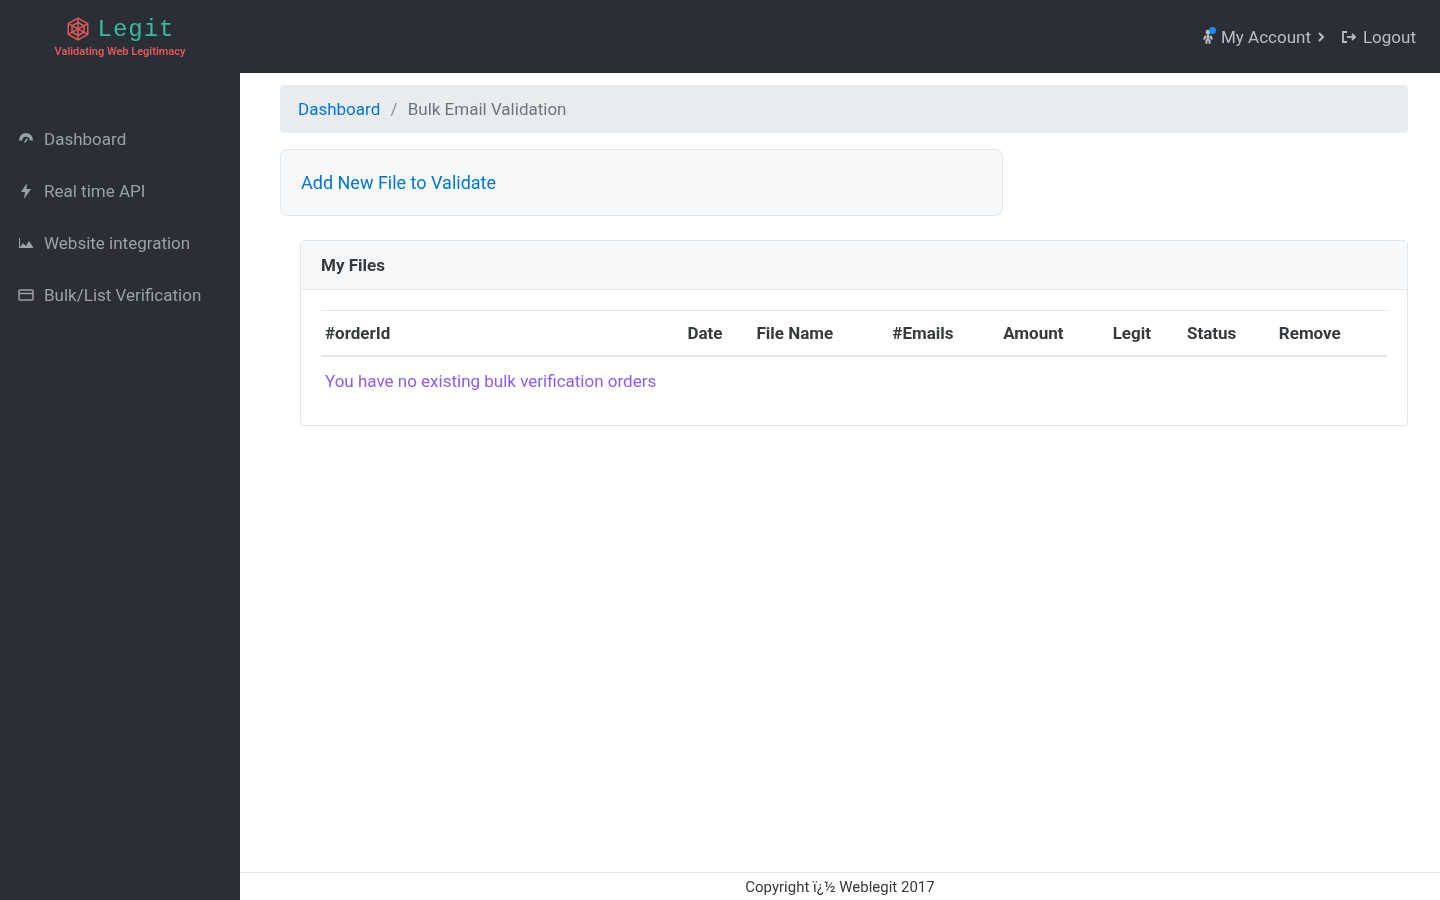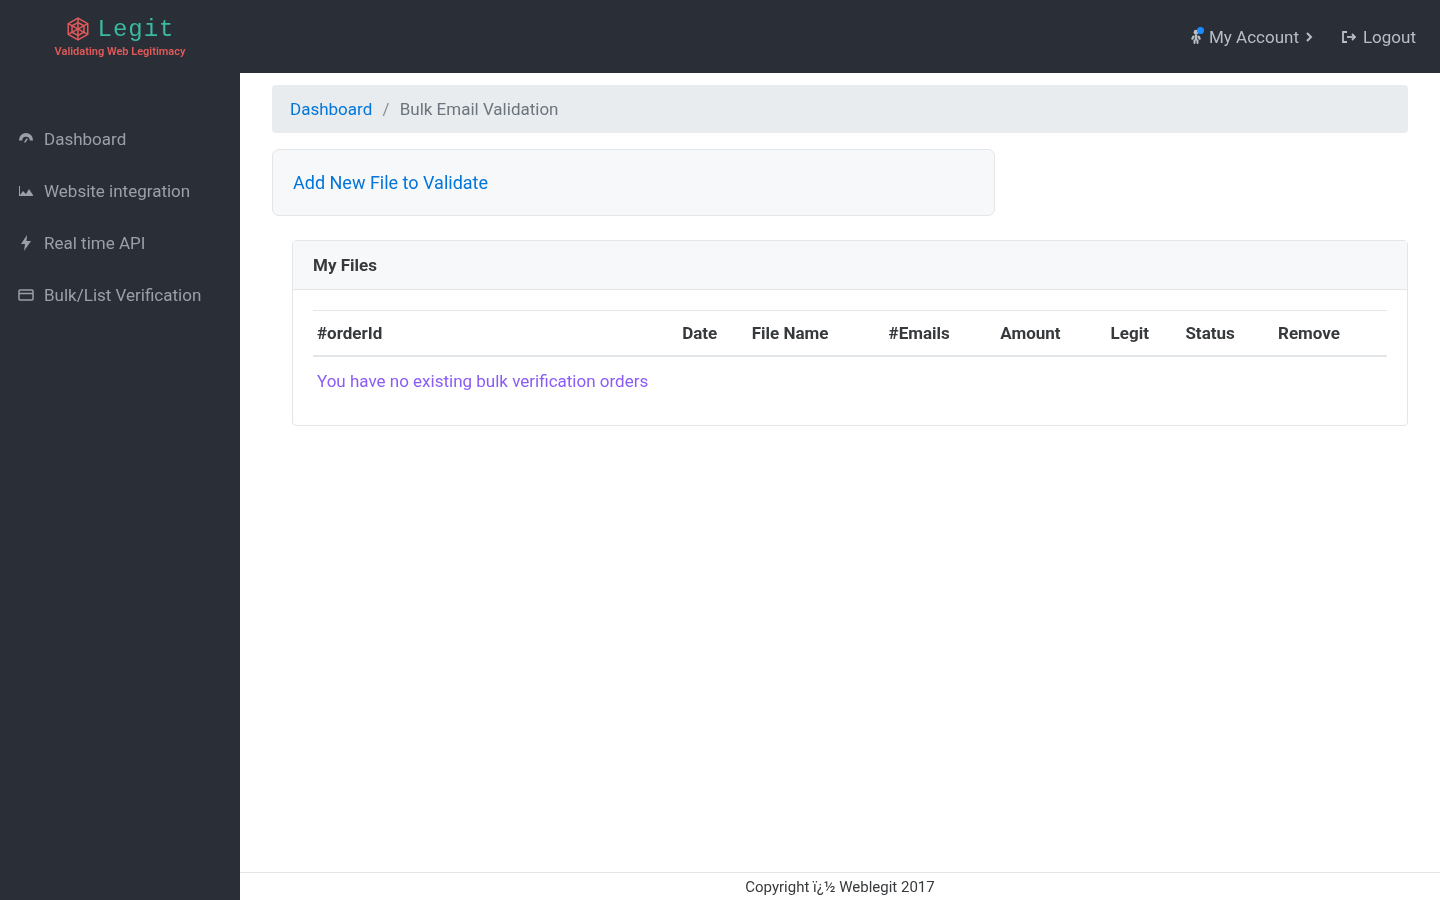--- a/index.html
+++ b/index.html
@@ -50,21 +50,21 @@
   .logo-tagline {
     font-size: 11px;
     color: #e05a5a;
     margin-top: 2px;
     font-weight: 600;
   }
 
   .topnav {
     display: flex;
     align-items: center;
-    gap: 28px;
+    gap: 16px;
   }
   .topnav-item {
     display: flex;
     align-items: center;
     gap: 6px;
     color: #b9bec5;
     font-size: 17px;
     cursor: pointer;
     position: relative;
   }
@@ -100,21 +100,21 @@
   .sidebar-icon { width: 16px; display: inline-flex; justify-content: center; }
 
   
   .main {
     position: absolute;
     top: 73px;
     left: 240px;
     right: 0;
     bottom: 36px;
     background: #ffffff;
-    padding: 12px 32px 24px 32px;
+    padding: 12px 32px 24px 40px;
     overflow: auto;
   }
 
   .breadcrumb-bar {
     background: #e9ecef;
     border-radius: 4px;
     padding: 14px 18px;
     font-size: 17px;
     margin-bottom: 16px;
   }
@@ -256,33 +256,33 @@
     <span class="sidebar-icon">
       <svg width="16" height="14" viewBox="0 0 16 14" fill="#9aa0a8">
           <path d="M8 1a7 7 0 0 0-7 7v.5h3.2a3.8 3.8 0 0 1 7.6 0H15V8a7 7 0 0 0-7-7z"></path>
           <rect x="7.2" y="6" width="1.6" height="5" rx=".8" transform="rotate(35 8 8.5)"></rect>
         </svg>
     </span>
     <span>Dashboard</span>
   </div>
   <div class="sidebar-item">
     <span class="sidebar-icon">
+      <svg width="10" height="16" viewBox="0 0 10 16" fill="#9aa0a8">
+          <polygon points="6,0 0,9 4,9 3,16 10,6 5.5,6"></polygon>
+        </svg>
+    </span>
+    <span>Real time API</span>
+  </div>
+  <div class="sidebar-item">
+    <span class="sidebar-icon">
       <svg width="16" height="14" viewBox="0 0 16 14" fill="#9aa0a8">
           <path d="M1 12V2h1v9l3-4 3 3 3-5 4 6v1z"></path>
         </svg>
     </span>
     <span>Website integration</span>
-  </div>
-  <div class="sidebar-item">
-    <span class="sidebar-icon">
-      <svg width="10" height="16" viewBox="0 0 10 16" fill="#9aa0a8">
-          <polygon points="6,0 0,9 4,9 3,16 10,6 5.5,6"></polygon>
-        </svg>
-    </span>
-    <span>Real time API</span>
   </div>
   <div class="sidebar-item">
     <span class="sidebar-icon">
       <svg width="16" height="12" viewBox="0 0 16 12" fill="none" stroke="#9aa0a8" stroke-width="1.5">
           <rect x="1" y="1" width="14" height="10" rx="1"></rect>
           <line x1="1" y1="4.5" x2="15" y2="4.5"></line>
         </svg>
     </span>
     <span>Bulk/List Verification</span>
   </div>

